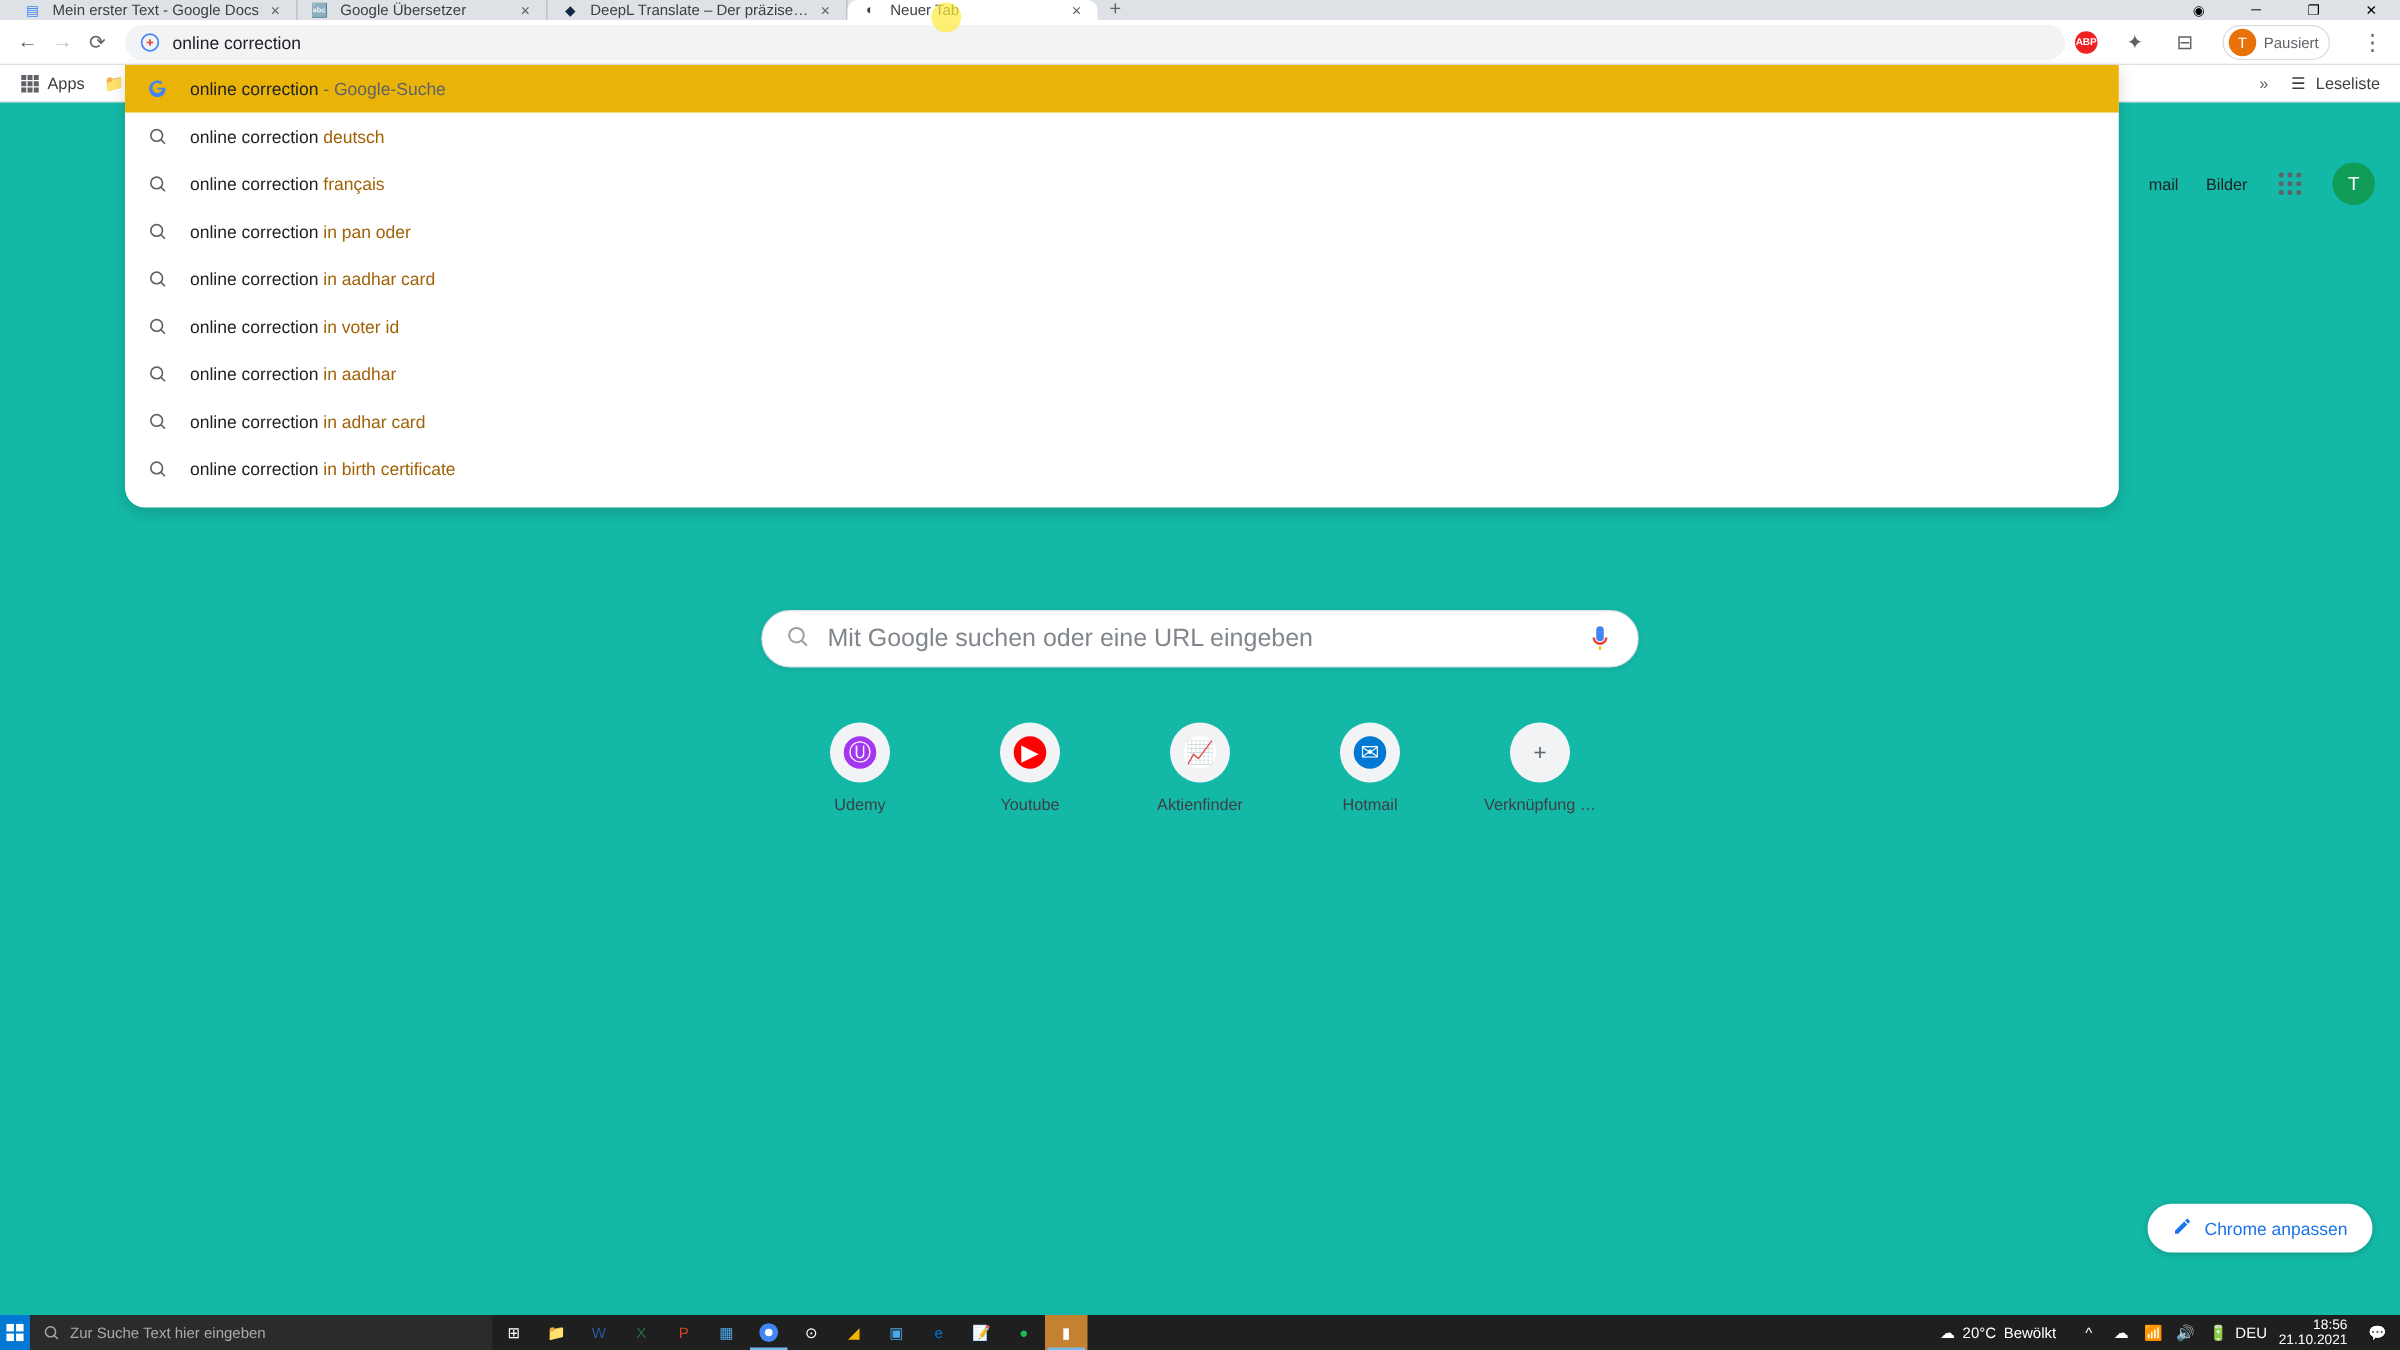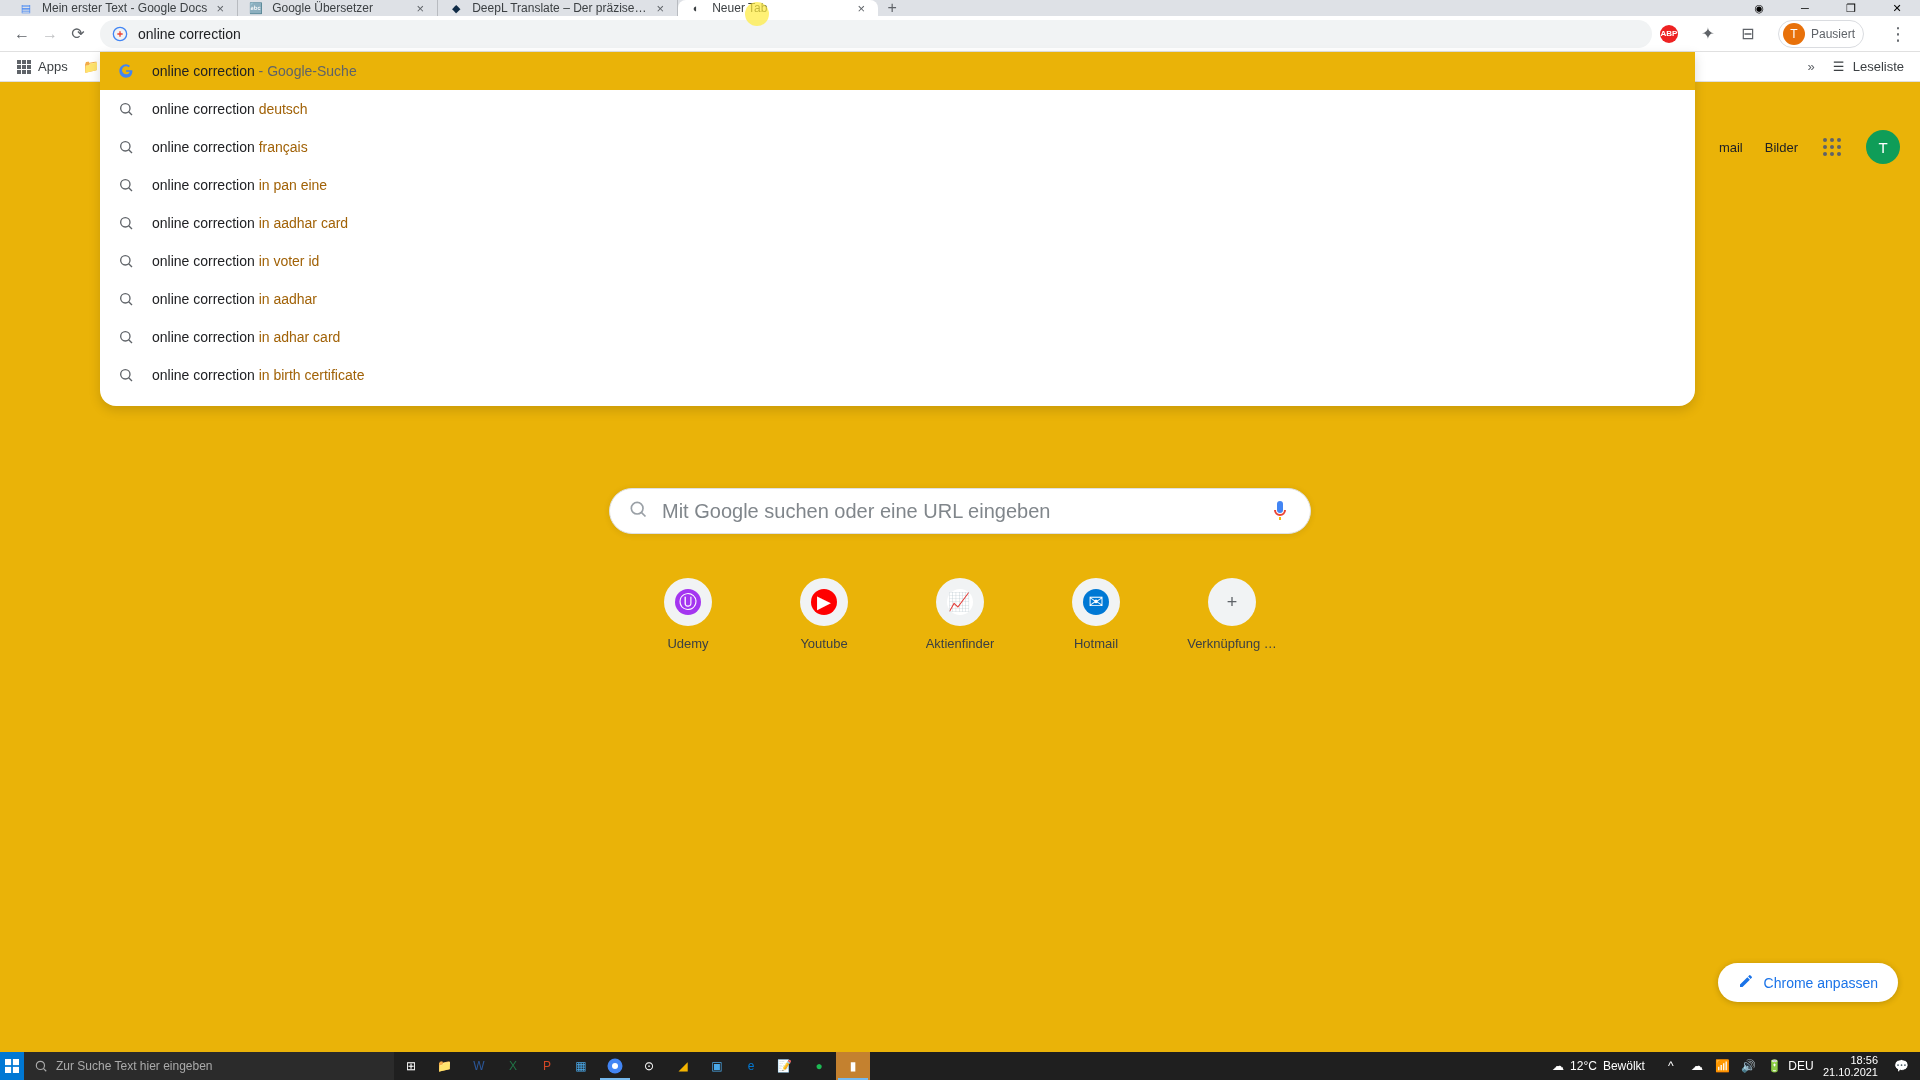--- a/index.html
+++ b/index.html
@@ -39,21 +39,21 @@
 .omni-drop{position:absolute;left:100px;top:52px;right:225px;background:#fff;border-radius:0 0 16px 16px;box-shadow:0 4px 12px rgba(0,0,0,.15);z-index:100;padding-bottom:12px}
 .omni-row{display:flex;align-items:center;height:38px;padding:0 18px;cursor:pointer}
 .omni-row.selected{background:#eab308}
 .omni-icon{width:16px;height:16px;margin-right:18px;color:#5f6368;display:flex;align-items:center;justify-content:center}
 .omni-text{font-size:14px;color:#202124}
 .omni-text .base{color:#202124}
 .omni-text .bold{font-weight:400;color:#a16207}
 .omni-text .suffix{color:#5f6368}
 
 
-.content{position:absolute;top:82px;left:0;right:0;bottom:28px;background:#eab308}
+.content{position:absolute;top:82px;left:0;right:0;bottom:28px;background:#14b8a6}
 .top-links{position:absolute;right:20px;top:48px;display:flex;align-items:center;gap:22px}
 .top-link{font-size:13px;color:#202124;cursor:pointer}
 .apps-grid{width:24px;height:24px;cursor:pointer}
 .avatar-circle{width:34px;height:34px;border-radius:50%;background:#0f9d58;color:#fff;display:flex;align-items:center;justify-content:center;font-size:15px;font-weight:500;cursor:pointer}
 
 .search-pill{position:absolute;left:50%;top:406px;transform:translateX(-50%);width:702px;height:46px;background:#fff;border:1px solid #dfe1e5;border-radius:24px;display:flex;align-items:center;padding:0 18px;box-shadow:0 1px 6px rgba(32,33,36,.1)}
 .search-icon{color:#9aa0a6;margin-right:14px}
 .search-txt{flex:1;color:#80868b;font-size:20px}
 .mic-icon{width:24px;height:24px}
 
@@ -195,21 +195,21 @@
       </span>
       <span class="omni-text"><span class="base">online correction </span><span class="bold">français</span></span>
     </div>
     <div class="omni-row">
       <span class="omni-icon">
         <svg width="16" height="16" viewBox="0 0 24 24" fill="none" stroke="#5f6368" stroke-width="2">
           <circle cx="11" cy="11" r="7"></circle>
           <path d="M21 21l-5-5"></path>
         </svg>
       </span>
-      <span class="omni-text"><span class="base">online correction </span><span class="bold">in pan eine</span></span>
+      <span class="omni-text"><span class="base">online correction </span><span class="bold">in pan oder</span></span>
     </div>
     <div class="omni-row">
       <span class="omni-icon">
         <svg width="16" height="16" viewBox="0 0 24 24" fill="none" stroke="#5f6368" stroke-width="2">
           <circle cx="11" cy="11" r="7"></circle>
           <path d="M21 21l-5-5"></path>
         </svg>
       </span>
       <span class="omni-text"><span class="base">online correction </span><span class="bold">in aadhar card</span></span>
     </div>
@@ -364,21 +364,21 @@
     <div class="tb-icon" style="color:#f4b400">◢</div>
     <div class="tb-icon" style="color:#4aa8e8">▣</div>
     <div class="tb-icon" style="color:#0078d4">e</div>
     <div class="tb-icon">📝</div>
     <div class="tb-icon" style="color:#1db954">●</div>
     <div class="tb-icon active" style="background:#c4812f">▮</div>
   </div>
   <div class="systray">
     <div class="weather">
       <span>☁</span>
-      <span>12°C</span>
+      <span>20°C</span>
       <span>Bewölkt</span>
     </div>
     <div class="tray-icon">^</div>
     <div class="tray-icon">☁</div>
     <div class="tray-icon">📶</div>
     <div class="tray-icon">🔊</div>
     <div class="tray-icon">🔋</div>
     <div class="tray-icon">DEU</div>
     <div class="clock">
       <span>18:56</span>

